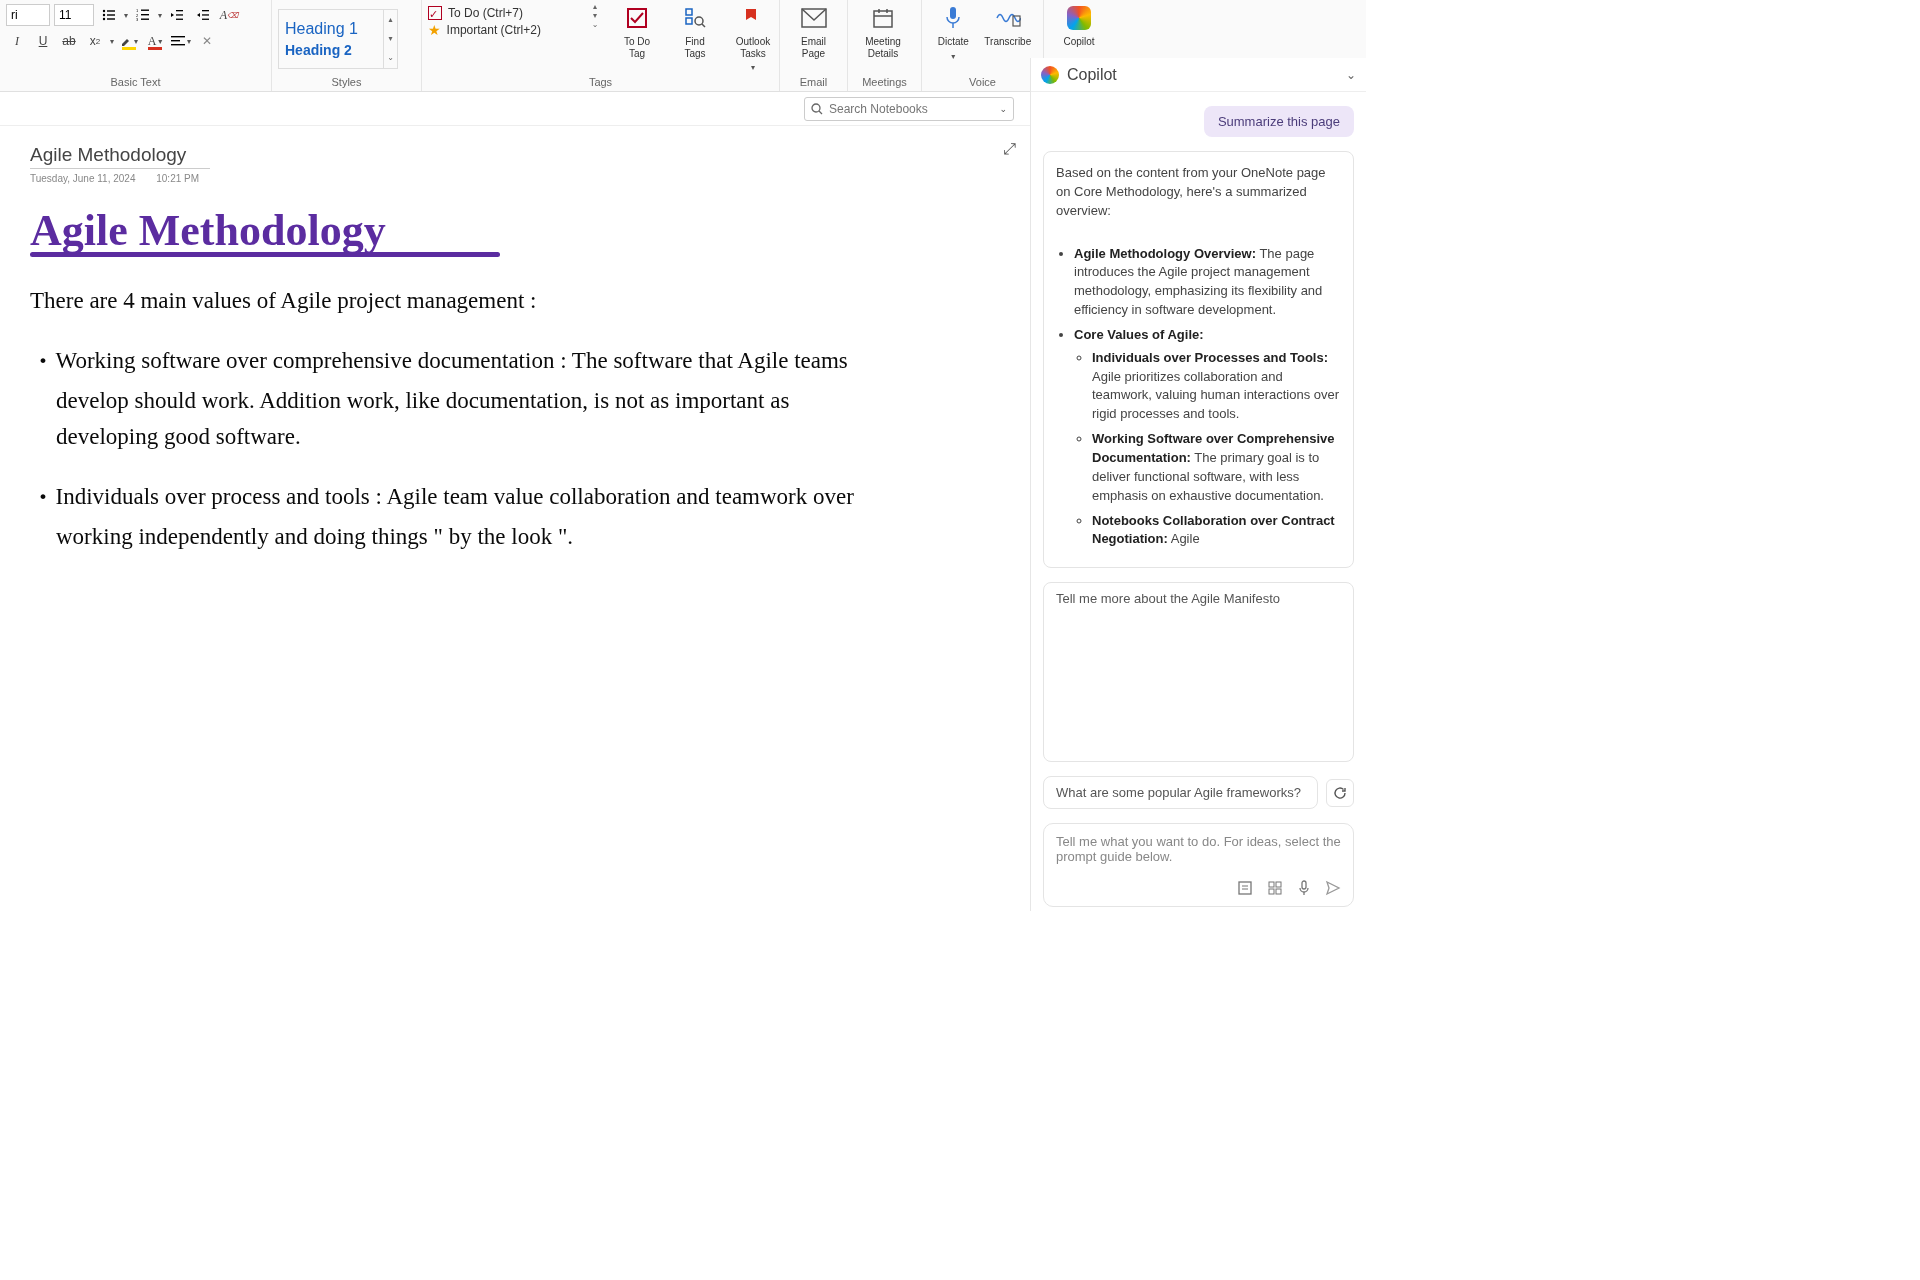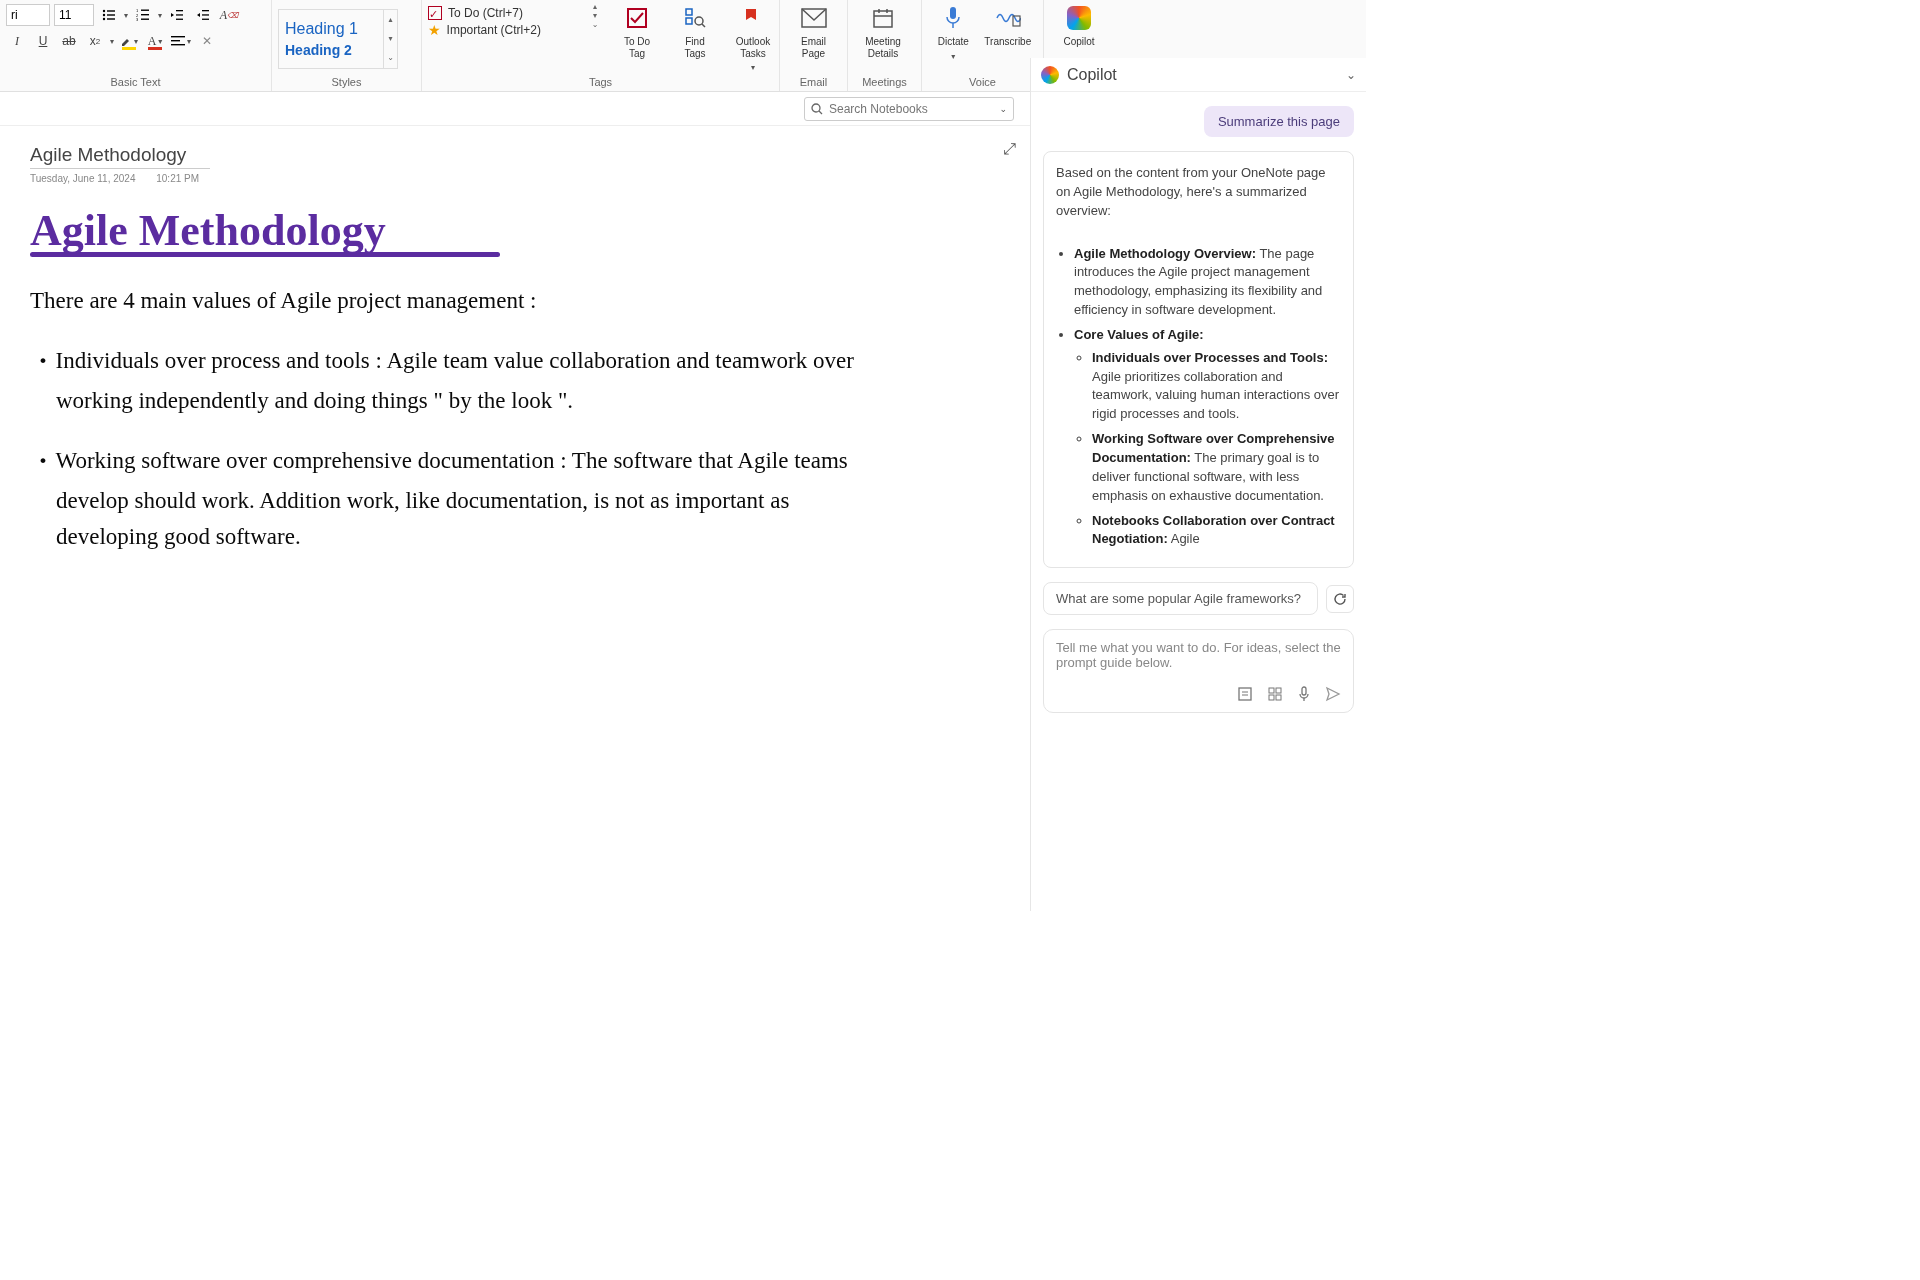--- a/index.html
+++ b/index.html
@@ -446,49 +446,50 @@
       <div class="page-meta">
         <span>Tuesday, June 11, 2024</span>
         <span>10:21 PM</span>
       </div>
 
       <div class="ink-area">
         <div class="ink-title">Agile Methodology</div>
         <div class="ink-underline"></div>
         <div class="ink-body">
           <p>There are 4 main values of Agile project management :</p>
+          <p class="bullet">Working software over comprehensive documentation : The software that Agile teams develop should work. Addition work, like documentation, is not as important as developing good software.</p>
           <p class="bullet">Individuals over process and tools : Agile team value collaboration and teamwork over working independently and doing things " by the look ".</p>
-          <p class="bullet">Working software over comprehensive documentation : The software that Agile teams develop should work. Addition work, like documentation, is not as important as developing good software.</p>
         </div>
       </div>
     </div>
   </div>
 
   <div class="copilot">
     <div class="cp-header">
       <div class="cp-logo"></div>
       <div class="cp-title">Copilot</div>
       <span class="cp-caret">⌄</span>
     </div>
 
     <div class="cp-body">
       <div class="pill">Summarize this page</div>
 
       <div class="card">
-        <div>Based on the content from your OneNote page on Agile Methodology, here's a summarized overview:</div>
+        <div>Based on the content from your OneNote page on Core Methodology, here's a summarized overview:</div>
         <ul id="summary-list">
             <li><b>Agile Methodology Overview:</b> The page introduces the Agile project management methodology, emphasizing its flexibility and efficiency in software development.</li>
             <li><b>Core Values of Agile:</b><ul>
                 <li><b>Individuals over Processes and Tools:</b> Agile prioritizes collaboration and teamwork, valuing human interactions over rigid processes and tools.</li>
                 <li><b>Working Software over Comprehensive Documentation:</b> The primary goal is to deliver functional software, with less emphasis on exhaustive documentation.</li>
                 <li><b>Notebooks Collaboration over Contract Negotiation:</b> Agile</li>
               </ul></li>
           </ul>
       </div>
 
+      <div class="suggest">Tell me more about the Agile Manifesto</div>
       <div class="suggest-row">
         <div class="suggest">What are some popular Agile frameworks?</div>
         <div class="refresh">
           <svg width="14" height="14" viewBox="0 0 14 14">
               <path d="M12 7 a5 5 0 1 1 -1.5 -3.5" fill="none" stroke="#555" stroke-width="1.4"></path>
               <path d="M12 2 L12 5 L9 5" fill="none" stroke="#555" stroke-width="1.4"></path>
             </svg>
         </div>
       </div>
 

